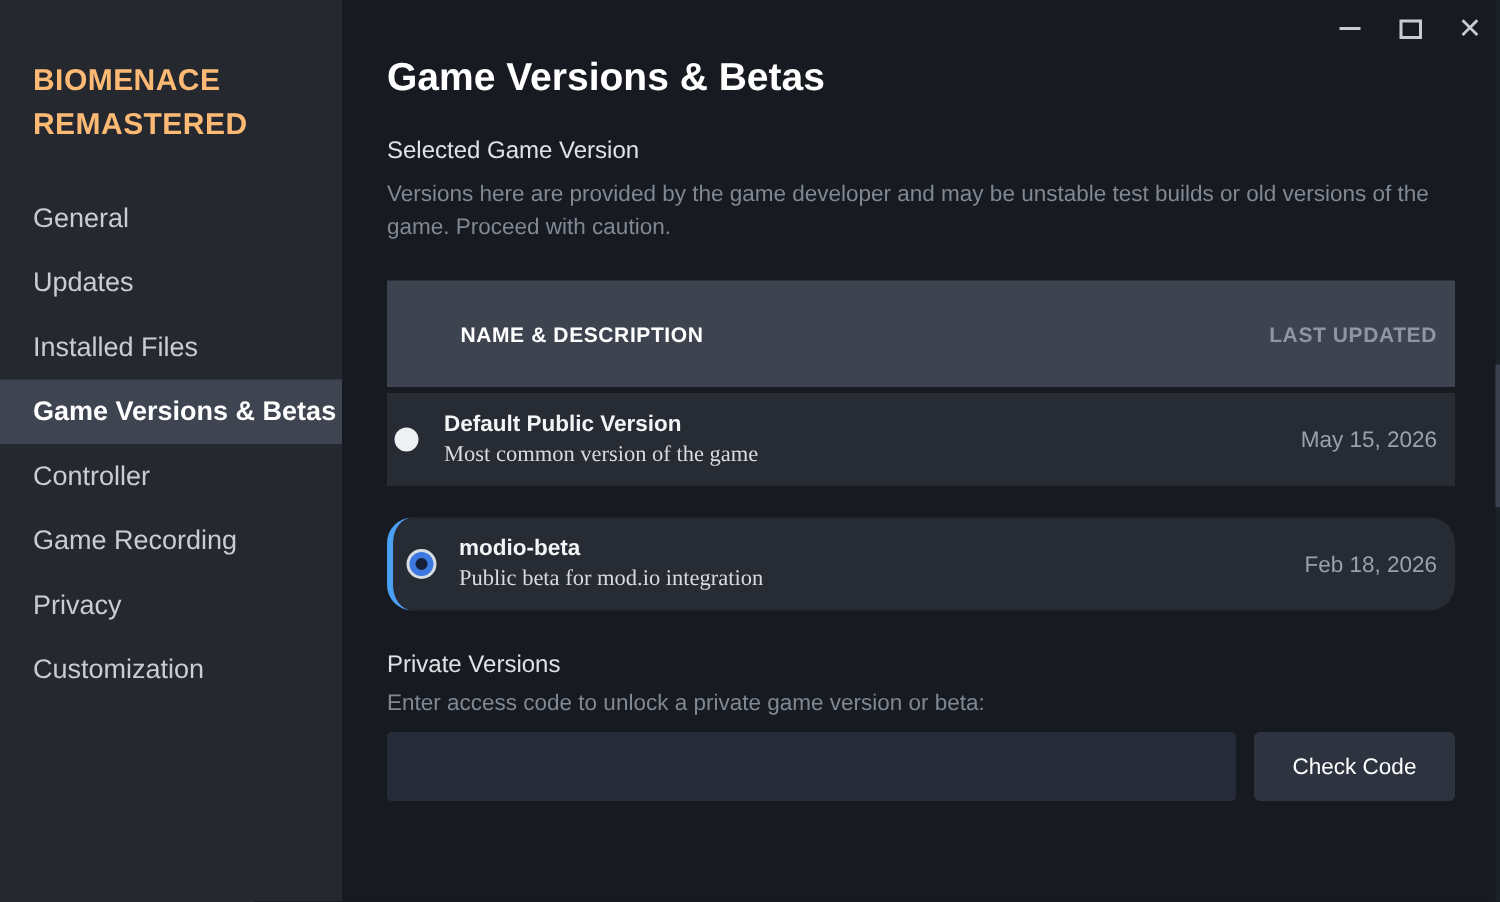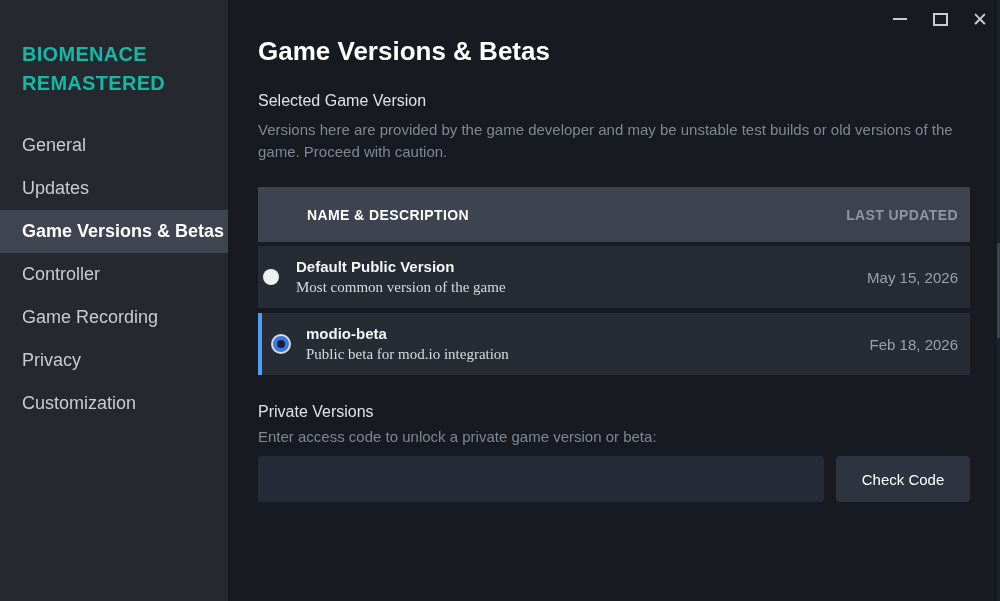--- a/index.html
+++ b/index.html
@@ -13,21 +13,21 @@
 
   
   .sidebar {
     position: absolute; left: 0; top: 0; bottom: 0;
     width: 228px;
     background: #25282e;
     padding-top: 40px;
   }
   .game-title {
     padding: 0 22px;
-    color: #14b8a6;
+    color: #fdba74;
     font-size: 20px;
     font-weight: 700;
     line-height: 29px;
     letter-spacing: 0.3px;
     margin-bottom: 26px;
   }
   .nav-item {
     height: 43px;
     line-height: 43px;
     padding-left: 22px;
@@ -76,39 +76,39 @@
     margin-top: 7px;
     font-size: 15px;
     line-height: 22px;
     color: #7f8893;
     width: 700px;
   }
 
   
   .versions-table { margin-top: 24px; }
   .table-header {
-    height: 55px;
+    height: 71px;
     background: #3d4450;
     display: flex; align-items: center;
     font-size: 14px; font-weight: 700;
     letter-spacing: 0.4px;
     gap: 12px;
   }
   .col-name { padding-left: 49px; color: #ffffff; flex: 1; }
   .col-updated { padding-right: 12px; color: #8d96a2; text-align: right; }
 
   .version-row {
     height: 62px;
     background: #262b34;
     display: flex; align-items: center;
     padding-left: 5px;
     cursor: pointer;
   }
   .version-row.row-1 { margin-top: 4px; }
-  .version-row.row-2 { margin-top: 5px; }
+  .version-row.row-2 { margin-top: 21px; border-radius: 17px; }
   .version-row.selected {
     border-left: 4px solid #4b9ff5;
     padding-left: 11px;
   }
   .radio {
     width: 16px; height: 16px; border-radius: 50%;
     background: #eef1f3;
     flex: 0 0 auto;
     margin-right: 17px;
     cursor: pointer;
@@ -167,20 +167,21 @@
 <body>
 
 <div class="sidebar">
   <div class="game-title">
     <div>BIOMENACE</div>
     <div>REMASTERED</div>
   </div>
   <div class="nav">
     <div class="nav-item">General</div>
     <div class="nav-item">Updates</div>
+    <div class="nav-item">Installed Files</div>
     <div class="nav-item active">Game Versions &amp; Betas</div>
     <div class="nav-item">Controller</div>
     <div class="nav-item">Game Recording</div>
     <div class="nav-item">Privacy</div>
     <div class="nav-item">Customization</div>
   </div>
 </div>
 
 <div class="main">
 

